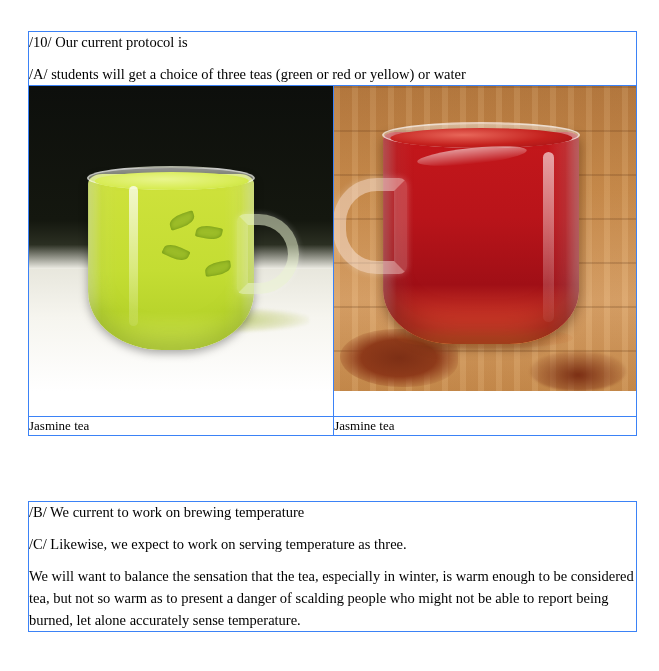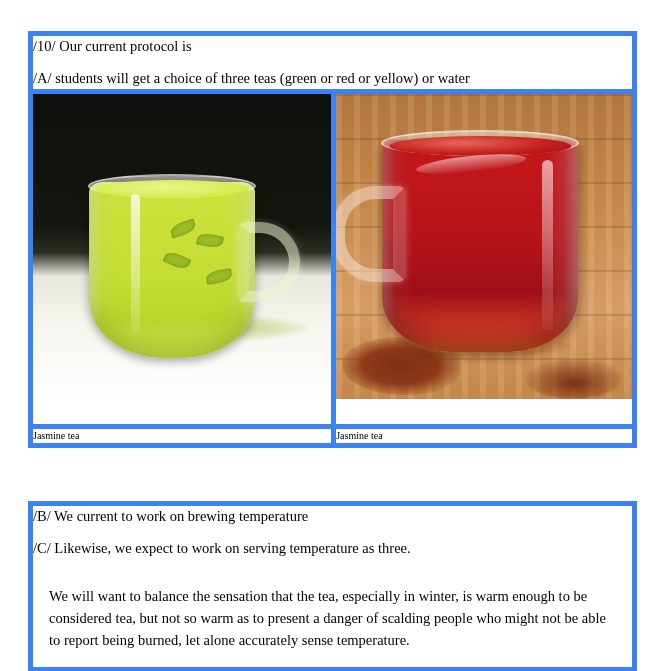--- a/index.html
+++ b/index.html
@@ -23,47 +23,47 @@
   }
   .doc-table {
     position: absolute;
     left: 28px;
     top: 31px;
     width: 609px;
     border-collapse: collapse;
     table-layout: fixed;
   }
   .doc-table td {
-    border: 5px solid #3b82f6;
+    border: 1px solid #3b82f6;
     vertical-align: top;
     padding: 0;
   }
   .text-cell {
     padding: 6px 5px 8px 5px;
   }
   .line {
     font-size: 14.5px;
     line-height: 1.45;
     margin: 0;
   }
   .para-gap {
     height: 11px;
   }
   .para {
     font-size: 14.5px;
     line-height: 1.5;
-    margin: 16px;
+    margin: 0;
   }
   .img-cell {
     padding: 0;
     height: 330px;
   }
   .caption-cell {
     padding: 4px 5px 6px 5px;
-    font-size: 10px;
+    font-size: 13px;
     line-height: 1.4;
   }
   
   .photo {
     position: relative;
     width: 100%;
     height: 305px;
     overflow: hidden;
   }
   .green-photo {

